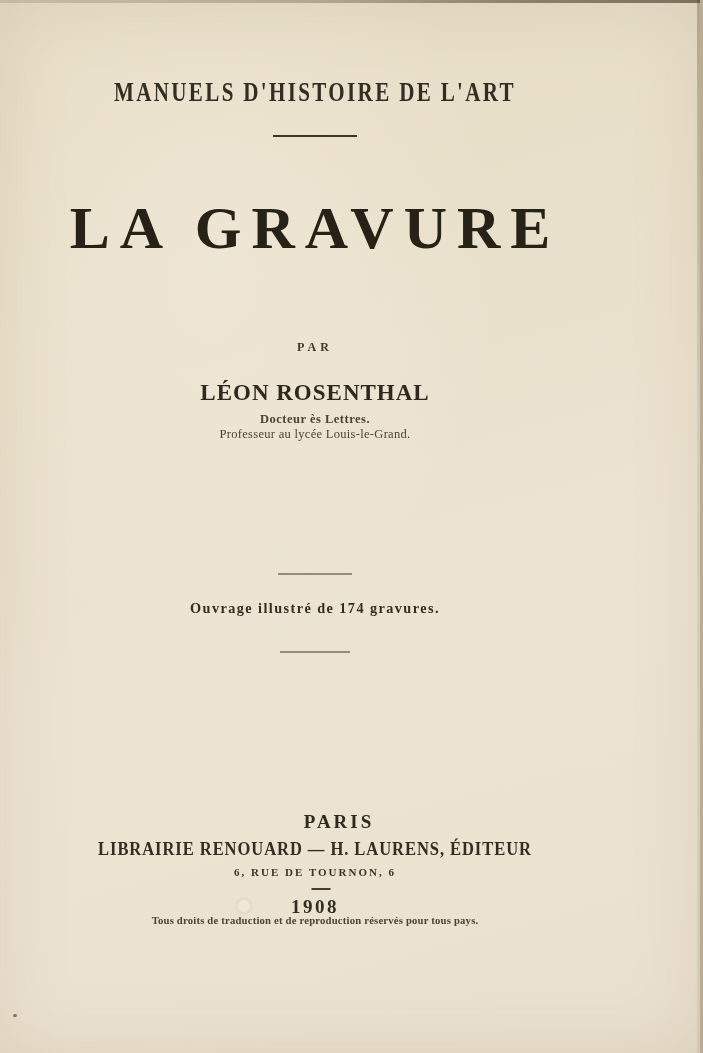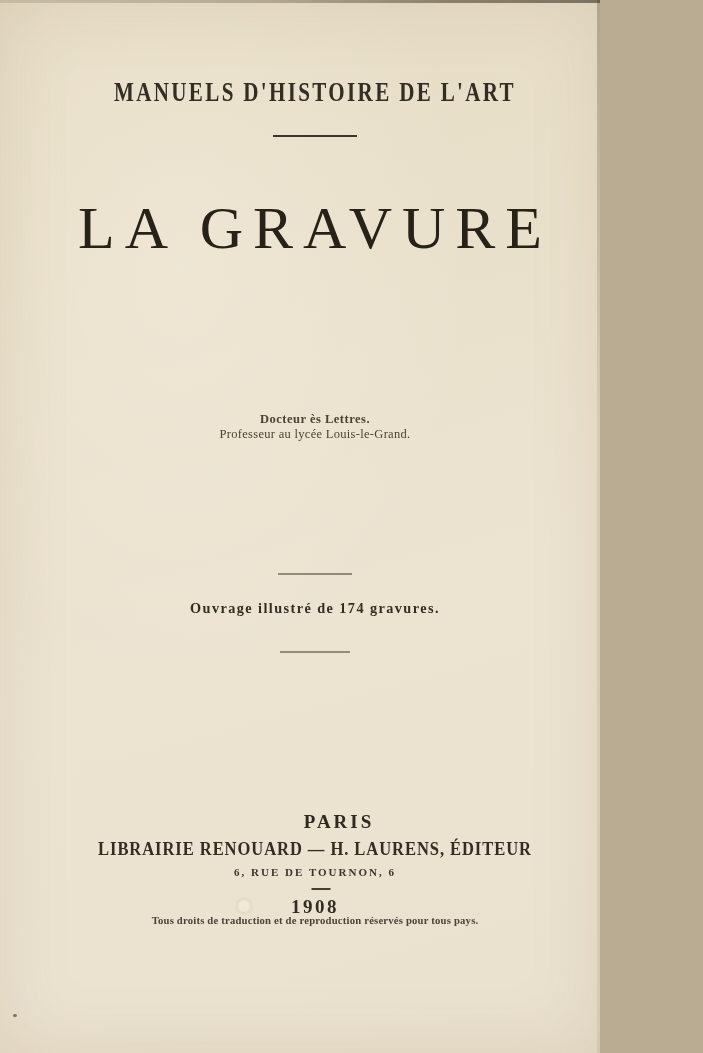--- a/index.html
+++ b/index.html
@@ -2,21 +2,21 @@
 <html><head>
 <meta charset="utf-8">
 <style>
   html, body {
     margin: 0;
     padding: 0;
     background: #b9ac92;
   }
   .page {
     position: relative;
-    width: 600px;
+    width: 700px;
     height: 1053px;
     overflow: hidden;
     font-family: "Liberation Serif", "DejaVu Serif", serif;
     background:
       radial-gradient(circle 10px at 244px 906px, rgba(240,233,216,0.95) 0 5px, rgba(222,211,188,0.55) 7px, rgba(0,0,0,0) 10px),
       radial-gradient(ellipse 420px 600px at 30% 25%, rgba(255,250,238,0.25), rgba(0,0,0,0) 70%),
       linear-gradient(165deg, #e6dcc5 0%, #e9e0cb 28%, #ece3d1 58%, #ebe2d0 82%, #e9e0ce 100%);
     box-shadow: inset 0 0 70px rgba(150, 125, 88, 0.16);
     color: #2f2a22;
   }
@@ -60,21 +60,21 @@
     position: absolute;
     left: 50%;
     transform: translateX(-50%);
     height: 2px;
     background: #3c352a;
   }
   .rule-series { top: 135px; width: 84px; height: 1.5px; }
   .book-title {
     top: 198px;
     font-size: 60px;
-    font-weight: normal;
+    font-weight: bold;
     letter-spacing: 10px;
     color: #262218;
   }
   .byline {
     top: 341px;
     font-size: 12px;
     font-weight: bold;
     letter-spacing: 4px;
     color: #3d372c;
   }
@@ -169,21 +169,23 @@
   <div class="edge-right"></div>
 
   <div class="content">
 
     <div class="line series-title">MANUELS D'HISTOIRE DE L'ART</div>
 
     <div class="rule rule-series"></div>
 
     <div class="line book-title">LA GRAVURE</div>
 
-
+    <div class="line byline">PAR</div>
+
+    <div class="line author-name">LÉON ROSENTHAL</div>
 
     <div class="line credential-1">Docteur ès Lettres.</div>
 
     <div class="line credential-2">Professeur au lycée Louis-le-Grand.</div>
 
     <div class="rule rule-sep-top"></div>
 
     <div class="line illustration-note">Ouvrage illustré de 174 gravures.</div>
 
     <div class="rule rule-sep-bottom"></div>

